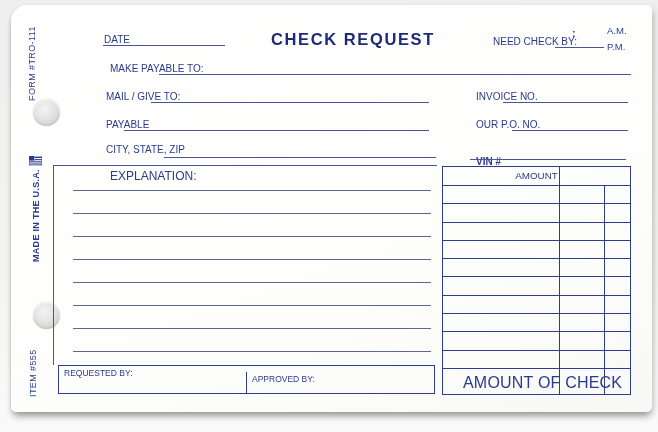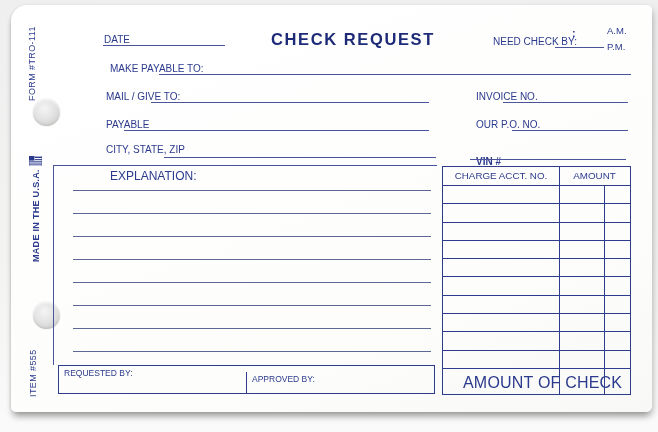--- a/index.html
+++ b/index.html
@@ -140,21 +140,20 @@
     <div class="sigcell">
       <div class="siglbl">REQUESTED BY:</div>
     </div>
     <div class="sigcell">
       <div class="siglbl">APPROVED BY:</div>
     </div>
   </div>
 
   <div class="table">
     <div class="thead">
-      <div class="th c1">CHARGE ACCT. NO.</div>
       <div class="th c2">AMOUNT</div>
     </div>
     <div class="tbody">
       <div class="trow"></div>
       <div class="trow"></div>
       <div class="trow"></div>
       <div class="trow"></div>
       <div class="trow"></div>
       <div class="trow"></div>
       <div class="trow"></div>

